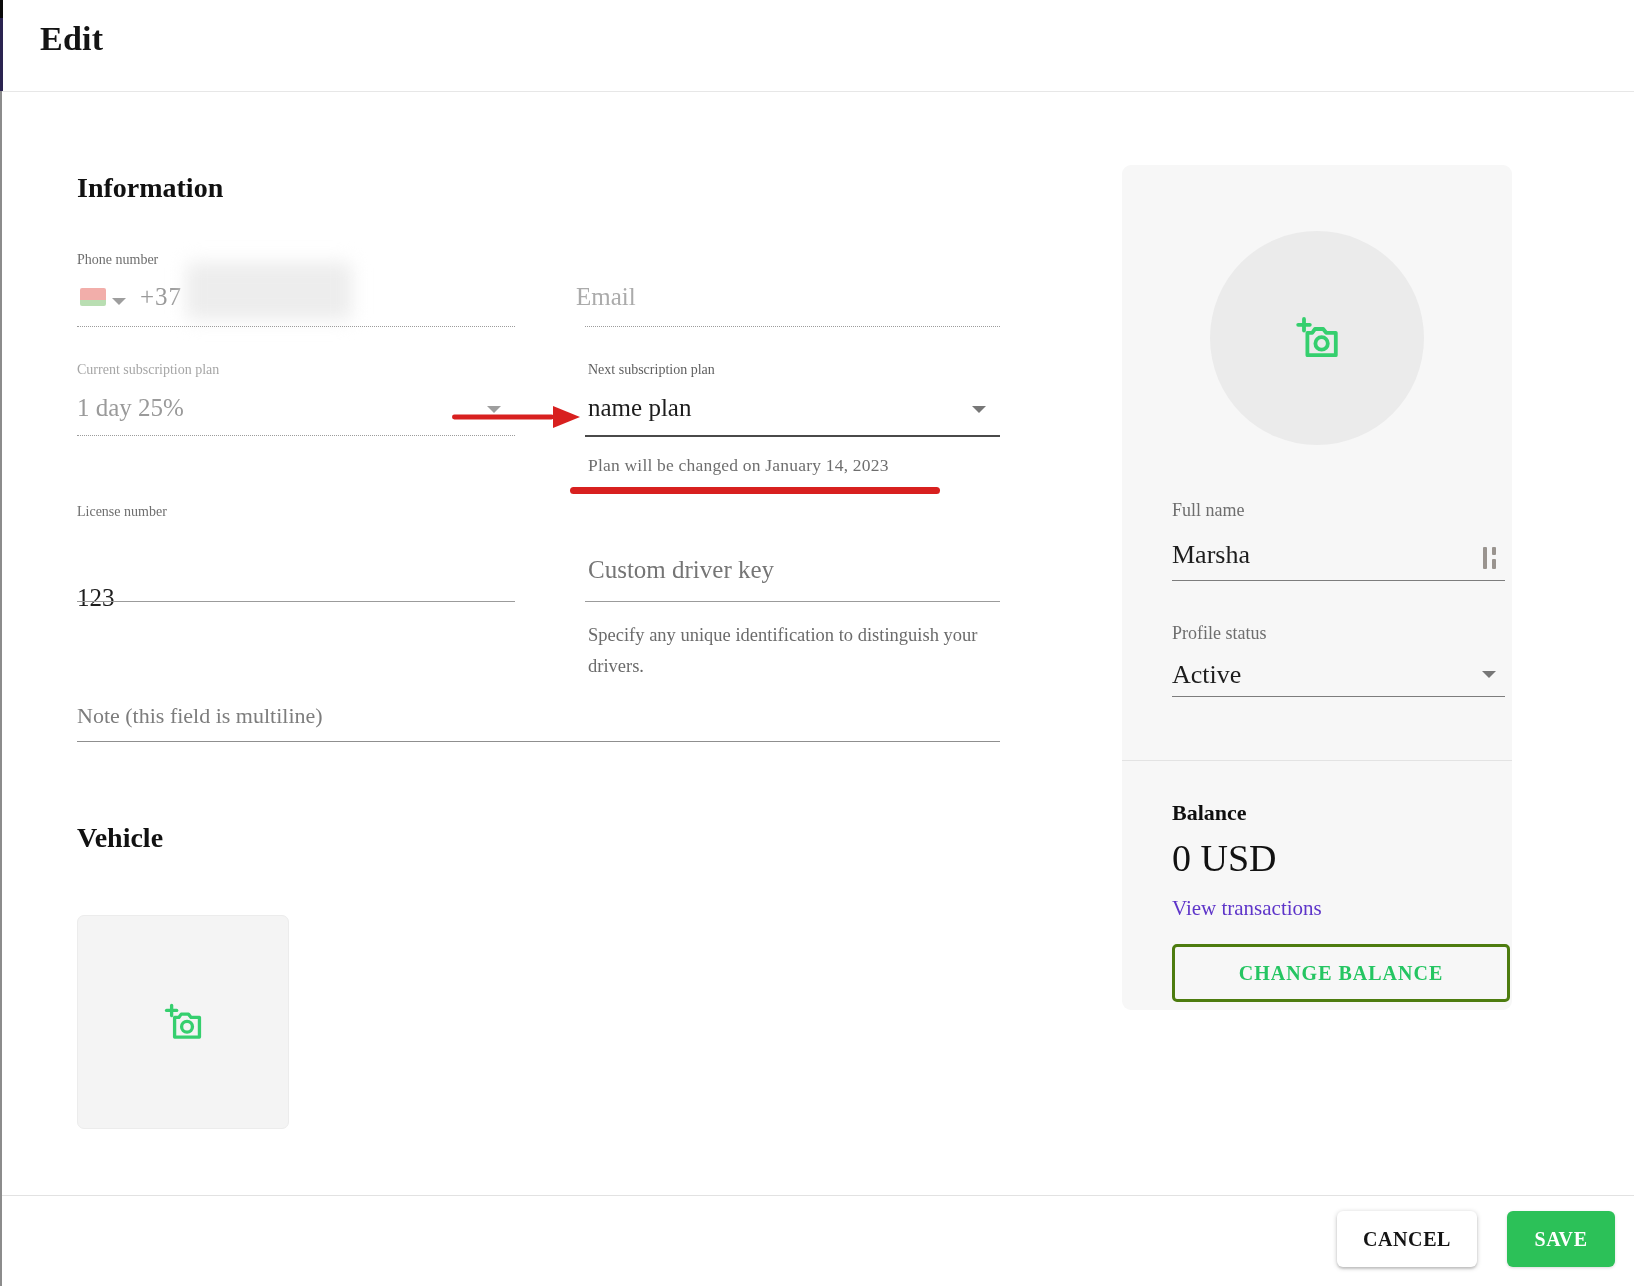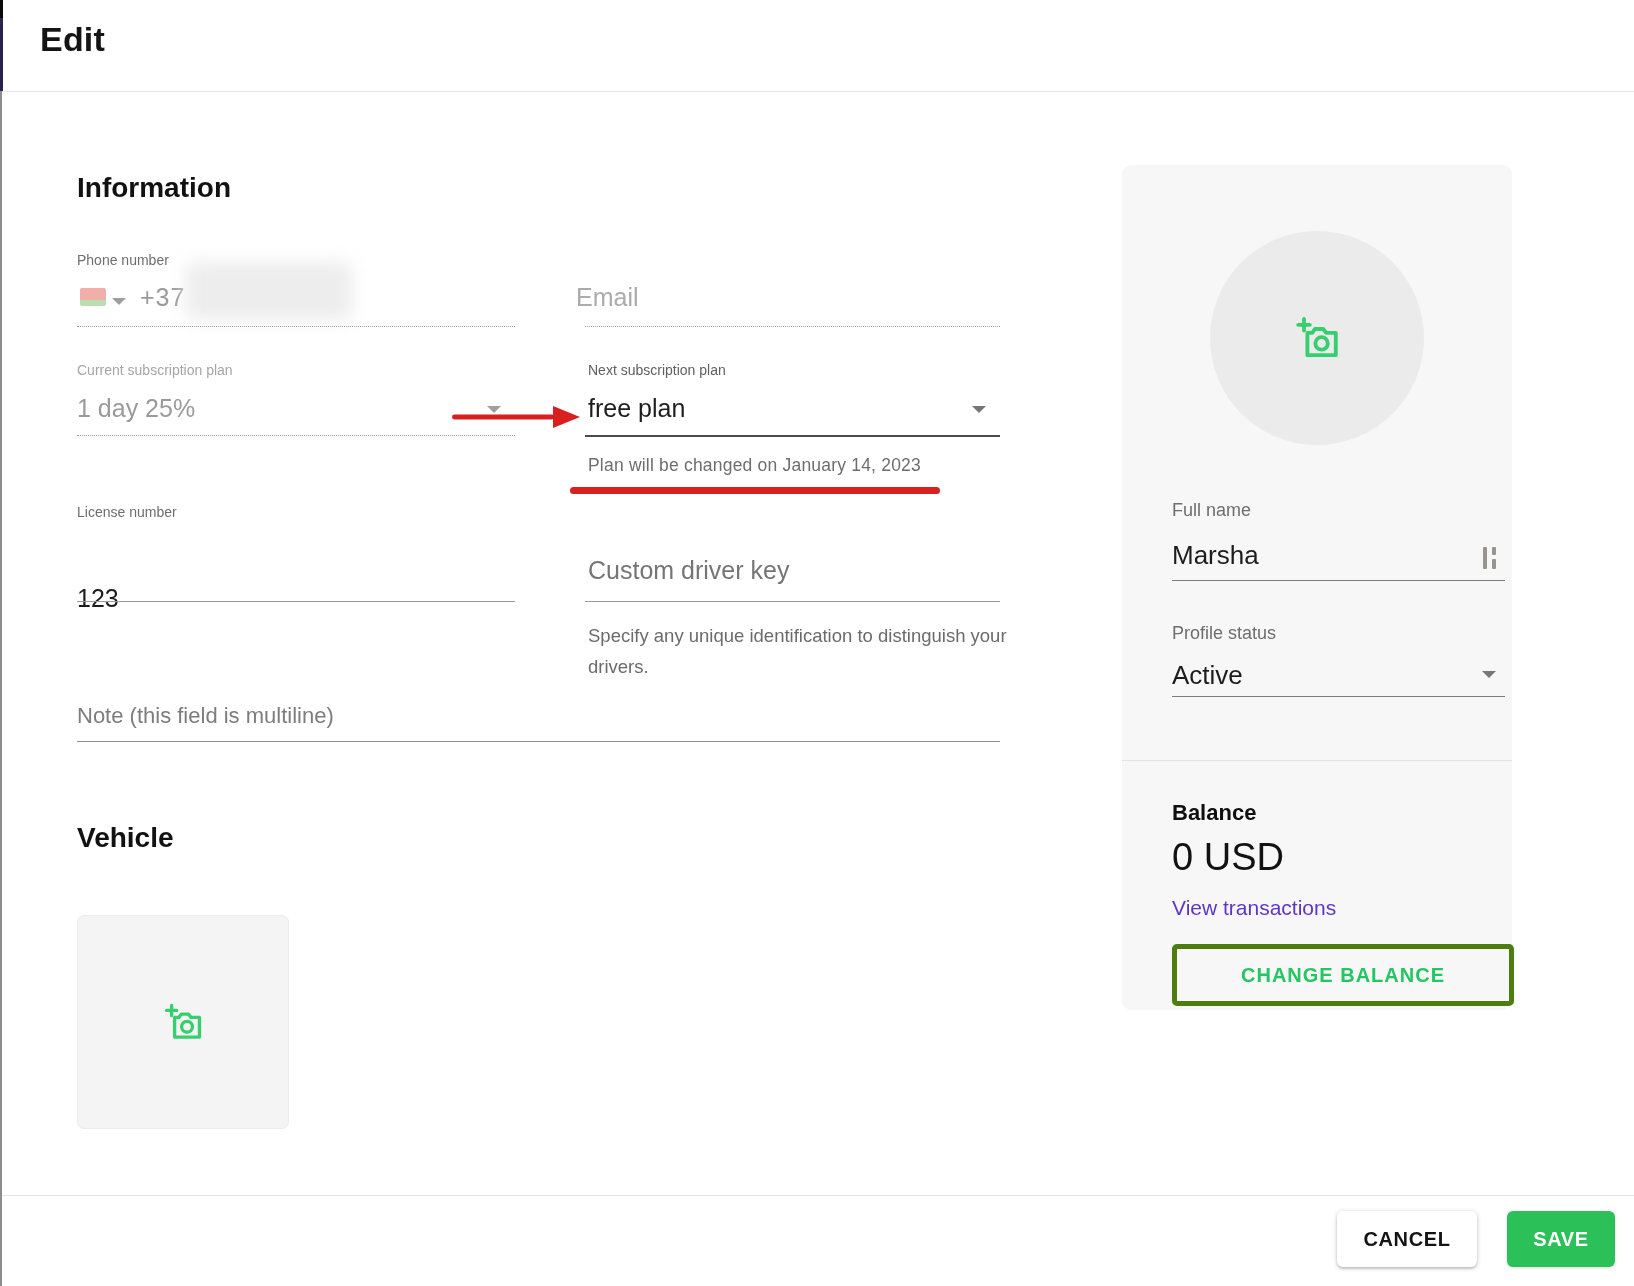--- a/index.html
+++ b/index.html
@@ -1,18 +1,18 @@
 <!DOCTYPE html>
 <html><head>
 <meta charset="utf-8">
 <style>
   html,body{margin:0;padding:0;background:#ffffff;}
   .page{
     position:relative;width:1634px;height:1286px;background:#ffffff;overflow:hidden;
-    font-family:Liberation Sans, sans-serif;color:#1c1c1c;
+    font-family:Liberation Serif, serif;color:#1c1c1c;
   }
   .abs{position:absolute;}
 
   
   .edge-black{left:0;top:0;width:3px;height:18px;background:#0a0a0a;}
   .edge-purple{left:0;top:18px;width:3px;height:73px;background:#2a2350;}
   .edge-gray{left:0;top:91px;width:2px;height:1195px;background:#8c8c8c;}
 
   
   .title{left:40px;top:20px;font-size:34px;font-weight:600;color:#141414;letter-spacing:.2px;}
@@ -99,21 +99,21 @@
   .bars-icon .b3{left:11px;top:14px;height:10px;}
   .u-name{left:1172px;top:580px;width:333px;background:#7d7d7d;}
   .lbl-status{left:1172px;top:623px;font-size:18px;}
   .val-status{left:1172px;top:660px;font-size:26px;}
   .caret-status{left:1482px;top:671px;}
   .u-status{left:1172px;top:696px;width:333px;background:#7d7d7d;}
   .card-divider{left:1122px;top:760px;width:390px;height:1px;background:#e3e3e3;}
   .bal-label{left:1172px;top:800px;font-size:22px;font-weight:700;color:#0f0f0f;}
   .bal-amount{left:1172px;top:836px;font-size:38px;color:#121212;}
   .bal-link{left:1172px;top:896px;font-size:21px;color:#5e35c9;cursor:pointer;}
-  .btn-change{left:1172px;top:944px;width:332px;height:52px;border:5px solid #4d7c0f;border-radius:5px;background:transparent;
+  .btn-change{left:1172px;top:944px;width:332px;height:52px;border:3px solid #4d7c0f;border-radius:5px;background:transparent;
               color:#25c562;font-size:20px;font-weight:700;letter-spacing:1px;display:flex;align-items:center;justify-content:center;cursor:pointer;}
 
   
   .footer-divider{left:2px;top:1195px;width:1632px;height:1px;background:#e2e2e2;}
   .btn-cancel{left:1337px;top:1211px;width:140px;height:56px;background:#ffffff;border-radius:6px;
               box-shadow:0 1px 5px rgba(0,0,0,.22),0 2px 2px rgba(0,0,0,.12);color:#141414;
               font-size:20px;font-weight:700;letter-spacing:.6px;display:flex;align-items:center;justify-content:center;cursor:pointer;}
   .btn-save{left:1507px;top:1211px;width:108px;height:56px;background:#2cc158;border-radius:6px;color:#ffffff;
             font-size:20px;font-weight:700;letter-spacing:.6px;display:flex;align-items:center;justify-content:center;cursor:pointer;
             box-shadow:0 1px 3px rgba(0,0,0,.15);}
@@ -144,21 +144,21 @@
 
   <div class="abs ph light ph-email">Email</div>
   <div class="abs u-dot u-email"></div>
 
   <div class="abs lbl dis lbl-cur">Current subscription plan</div>
   <div class="abs val dis val-cur">1 day 25%</div>
   <div class="abs caret dis caret-cur"></div>
   <div class="abs u-dot u-cur"></div>
 
   <div class="abs lbl lbl-next">Next subscription plan</div>
-  <div class="abs val val-next">free plan</div>
+  <div class="abs val val-next">name plan</div>
   <div class="abs caret caret-next"></div>
   <div class="abs u-dark u-next"></div>
   <div class="abs helper-next">Plan will be changed on January 14, 2023</div>
 
   <svg class="abs red-arrow" width="132" height="34" viewBox="0 0 132 34">
     <path d="M2 18 L104 16.2 L104 17.8 Z" fill="#d8201f"></path>
     <rect x="2" y="14.6" width="102" height="4.8" rx="2.4" fill="#d8201f"></rect>
     <polygon points="103,6 130,17 103,28" fill="#d8201f"></polygon>
   </svg>
   <div class="abs red-underline"></div>

